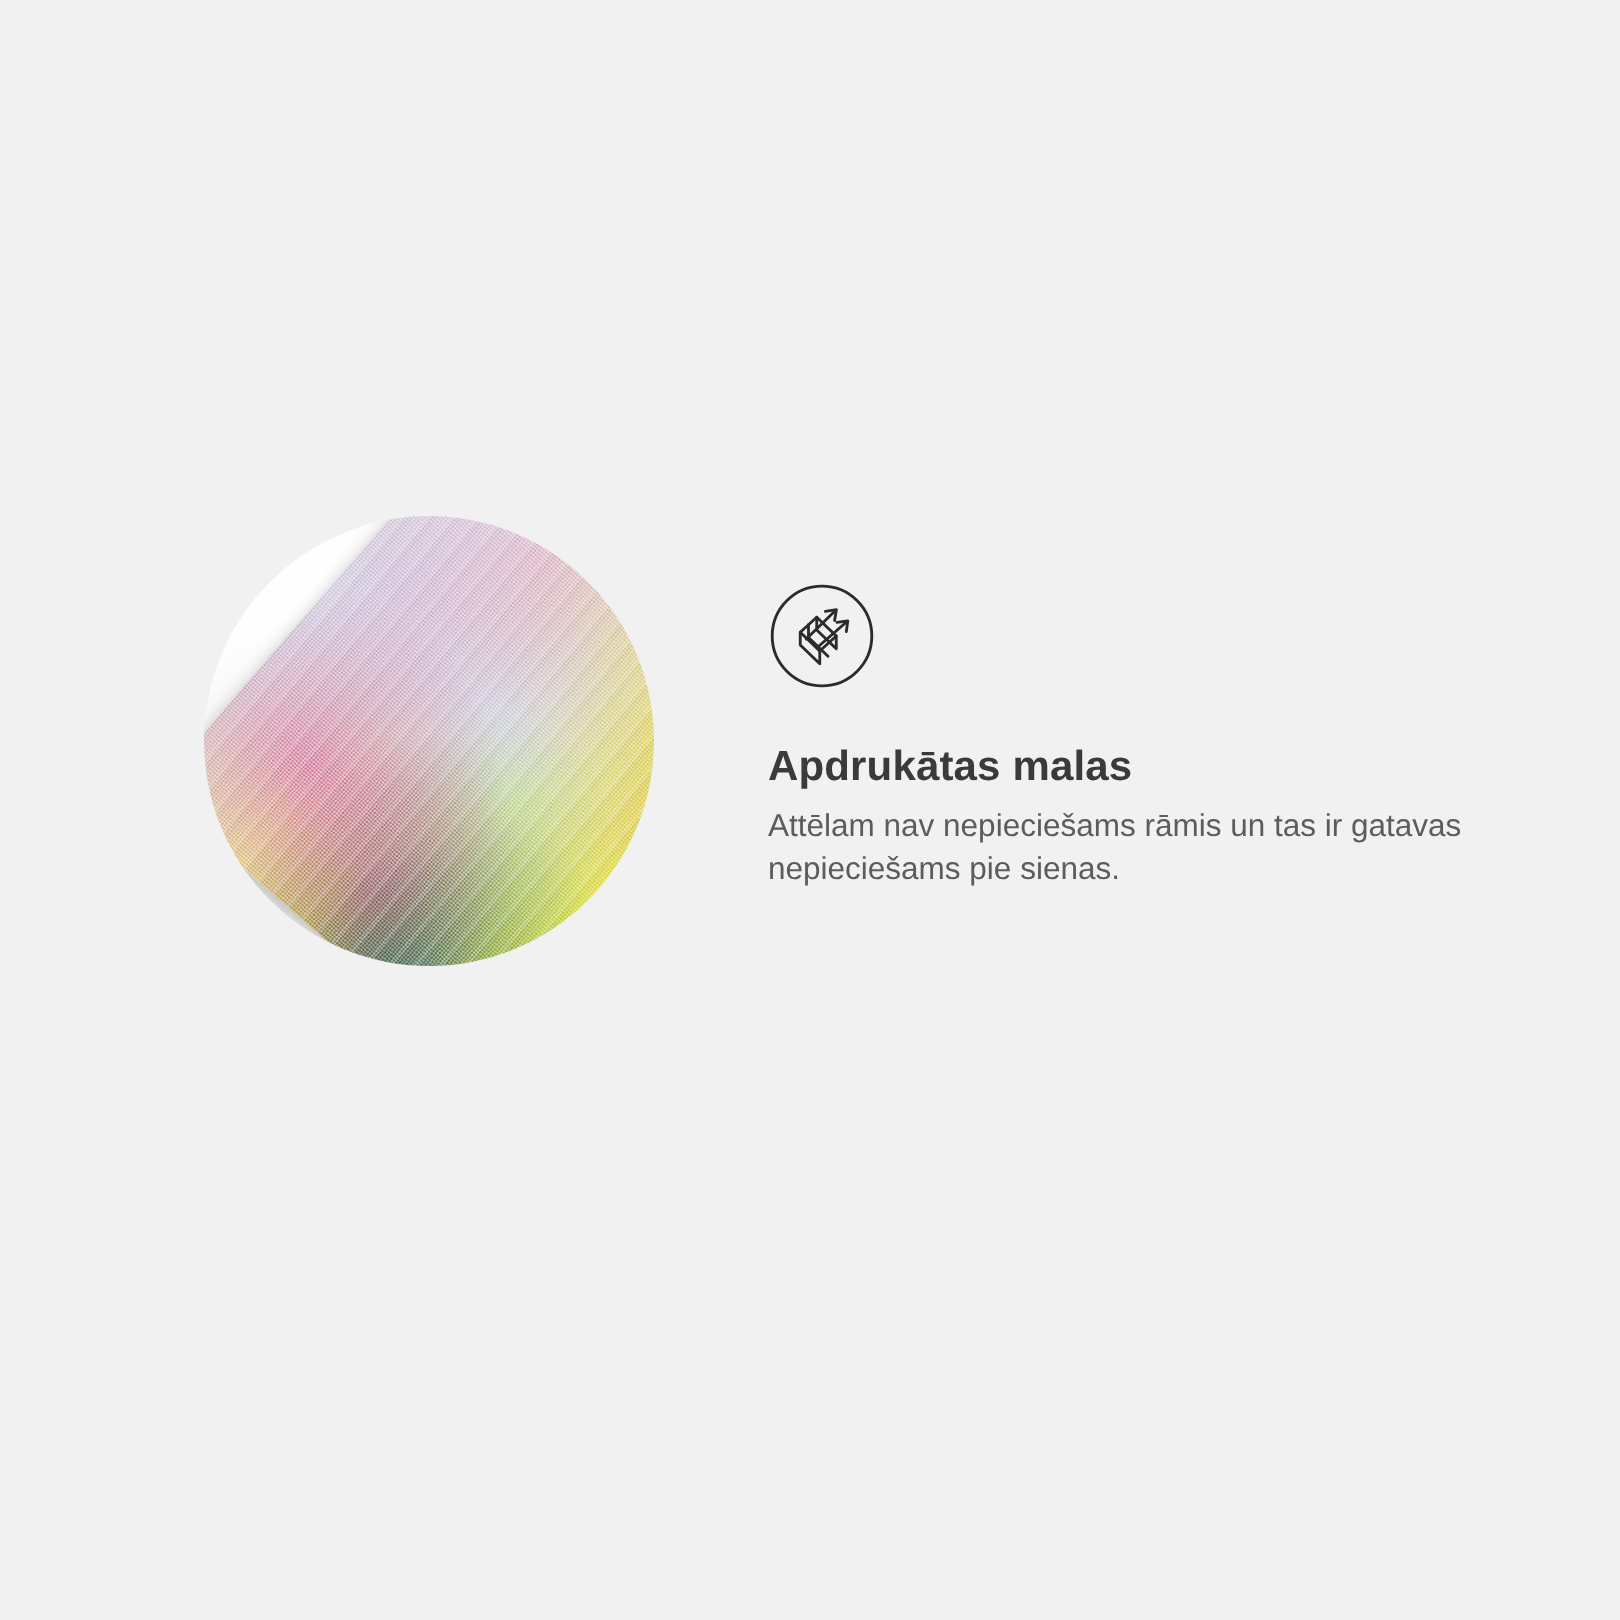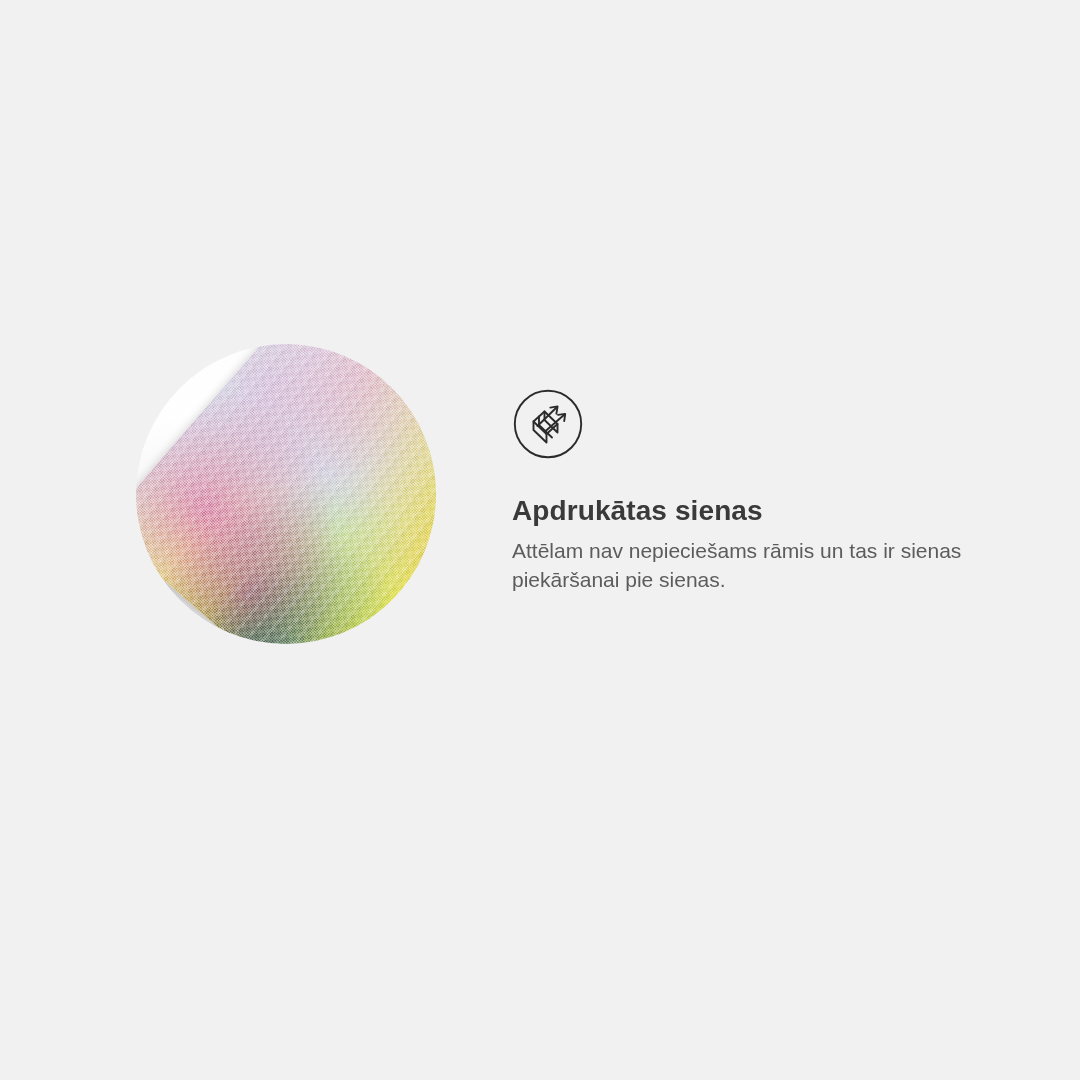--- a/index.html
+++ b/index.html
@@ -136,23 +136,23 @@
           <path d="M32.5 23.5 L32.5 32.0 L45.5 44.5 L45.5 36.0"></path>
           <path d="M27.0 28.5 L27.0 37.0 L40.0 49.5"></path>
 
           <path d="M25.5 38.0 L45.0 19.0"></path>
           <path d="M38.3 19.6 L45.6 18.4 L44.4 25.7"></path>
           <path d="M33.0 43.5 L52.5 26.5"></path>
           <path d="M46.0 26.9 L53.2 25.9 L52.2 33.1"></path>
         </svg>
       </span>
 
-      <h2 class="feature-title">Apdrukātas sienas</h2>
+      <h2 class="feature-title">Apdrukātas malas</h2>
 
-      <p class="feature-desc">Attēlam nav nepieciešams rāmis un tas ir sienas piekāršanai pie sienas.</p>
+      <p class="feature-desc">Attēlam nav nepieciešams rāmis un tas ir gatavas nepieciešams pie sienas.</p>
     </div>
   </section>
 
   <section class="feature" id="feature-eco">
 
     
 
     
   </section>
 

